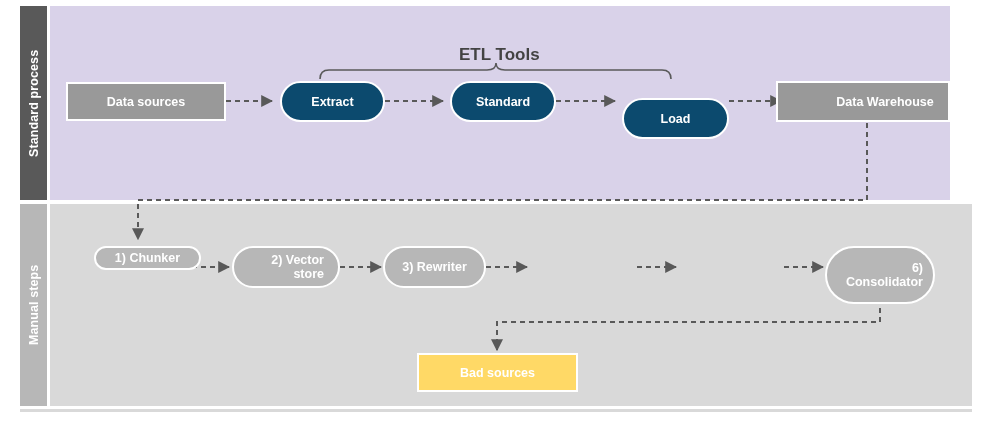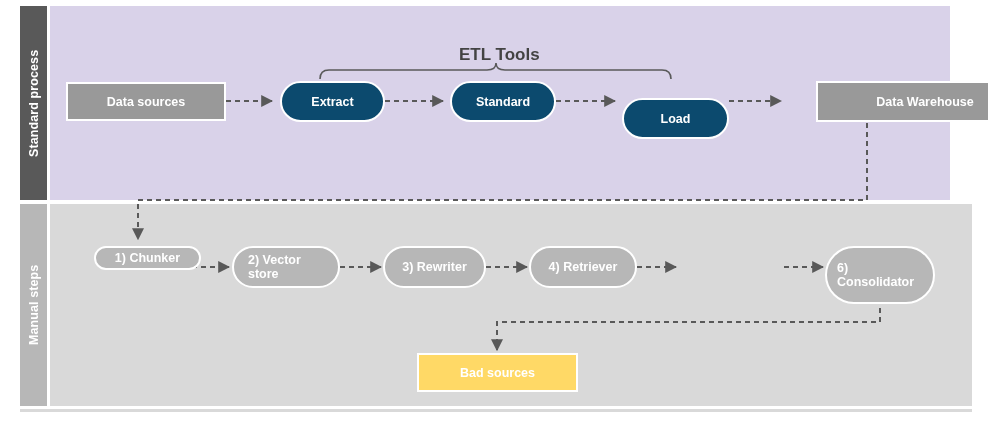--- a/index.html
+++ b/index.html
@@ -27,21 +27,21 @@
   #lane-bottom-header{left:20px;top:204px;width:27px;height:202px;background:#b7b7b7;}
   #lane-bottom-body{position:absolute;left:50px;top:204px;width:922px;height:202px;background:#d9d9d9;}
 
   #bottom-rule{position:absolute;left:20px;top:409px;width:952px;height:3px;background:#d9d9d9;}
 
   
   .node{
     position:absolute;
     box-sizing:border-box;
     display:flex;align-items:center;justify-content:center;
-    text-align:left;
+    text-align:right;
     color:#ffffff;
     font-weight:bold;
     font-size:12.5px;
     line-height:14px;
     border:2px solid #ffffff;
   }
   .node.rect{border-radius:0;}
   .node.pill{border-radius:999px;}
   .node.gray{background:#999999;}
   .node.pink{background:#d municipal;}
@@ -112,39 +112,36 @@
   </div>
 
   <div class="node pill pink" style="left:450px;top:81px;width:106px;height:41px;">
     <span>Standard</span>
   </div>
 
   <div class="node pill pink" style="left:622px;top:98px;width:107px;height:41px;">
     <span>Load</span>
   </div>
 
-  <div class="node rect gray" style="left:816px;top:81px;width:174px;height:41px;padding-left:44px;">
+  <div class="node rect gray" style="left:776px;top:81px;width:174px;height:41px;padding-left:44px;">
     <span>Data Warehouse</span>
   </div>
 
   <div class="node pill softgray" style="left:94px;top:246px;width:107px;height:24px;">
     <span>1) Chunker</span>
   </div>
 
   <div class="node pill softgray" style="left:232px;top:246px;width:108px;height:42px;padding:8px 14px;">
     <span style="white-space: normal;">2) Vector store</span>
   </div>
 
   <div class="node pill softgray" style="left:383px;top:246px;width:103px;height:42px;">
     <span>3) Rewriter</span>
   </div>
 
-  <div class="node pill softgray" style="left:529px;top:246px;width:108px;height:42px;">
-    <span>4) Retriever</span>
-  </div>
 
 
   <div class="node pill softgray" style="left:825px;top:246px;width:110px;height:58px;padding:0 10px;">
     <span style="white-space: normal;">6) Consolidator</span>
   </div>
 
   <div class="node rect yellow" style="left:417px;top:353px;width:161px;height:39px;">
     <span>Bad sources</span>
   </div>
 

